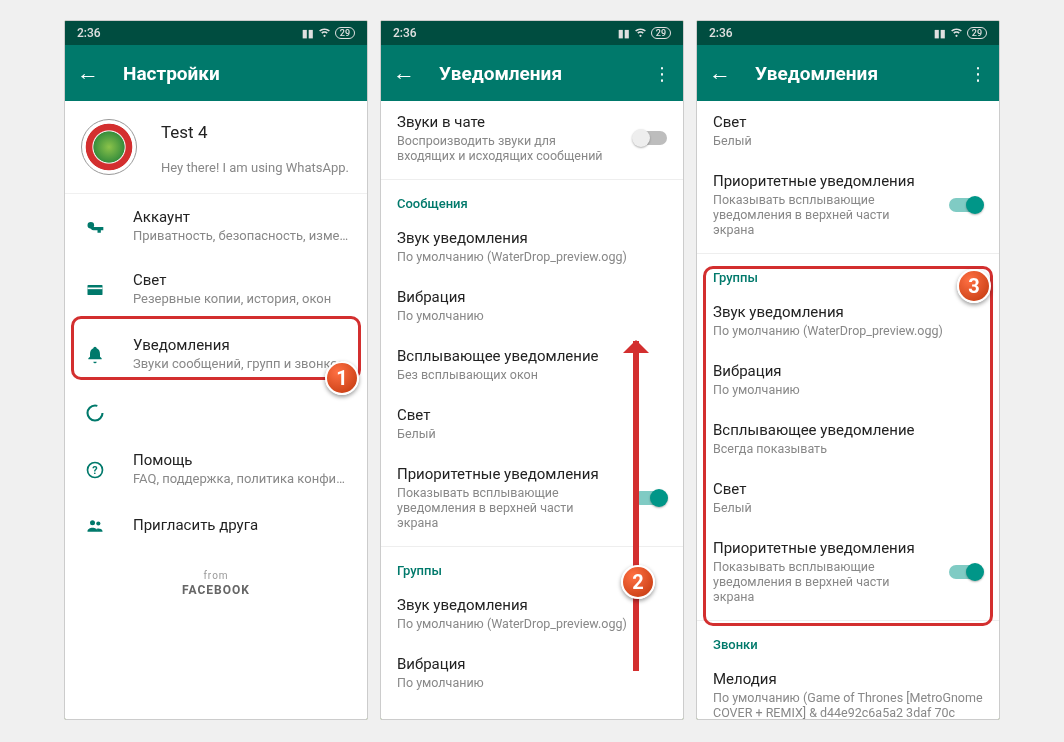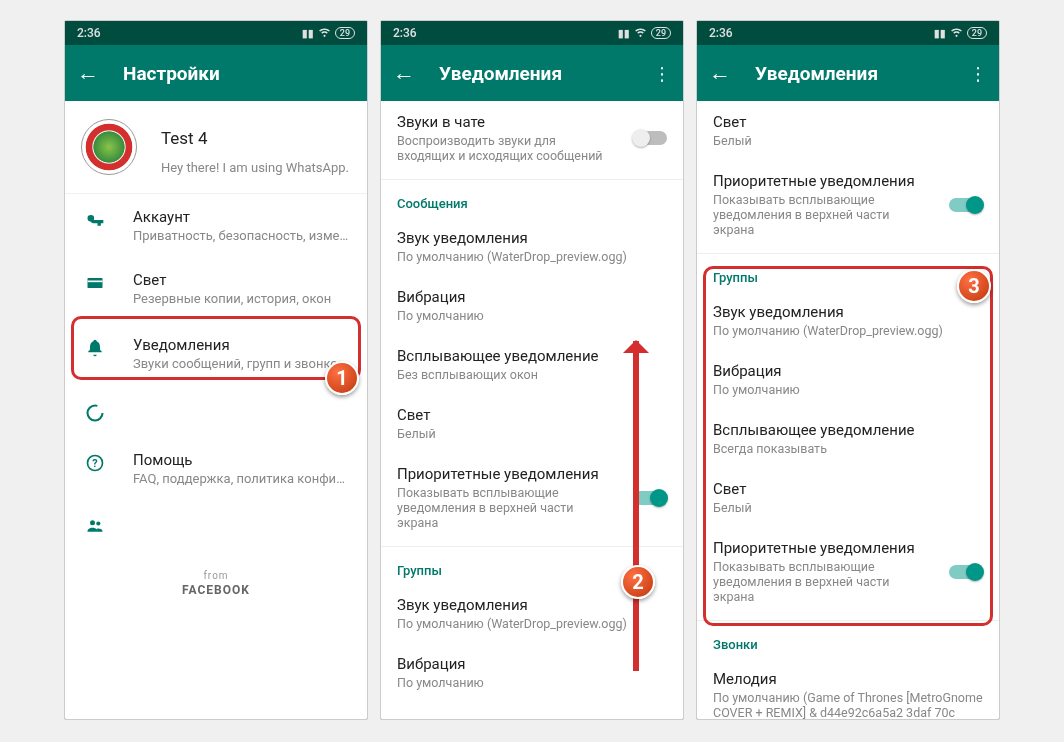--- a/index.html
+++ b/index.html
@@ -59,24 +59,24 @@
     gap:24px;
     border-bottom:1px solid #f0f0f0;
   }
   .avatar {
     width: 56px; height:56px;
     border-radius:50%;
     background: radial-gradient(circle at center, #8bc34a 0%, #388e3c 40%, #fff 42%, #d32f2f 45%, #d32f2f 60%, #fff 62%);
     border:1px solid #999;
   }
   .profile-row .name { font-size:17px; color:#222; }
-  .profile-row .sub { font-size:13px; color:#888; margin-top:12px;}
+  .profile-row .sub { font-size:13px; color:#888; margin-top:18px;}
   .list-item {
     display:flex;
-    align-items:flex-start;
+    align-items:center;
     padding: 14px 16px 14px 20px;
     gap: 28px;
     cursor:pointer;
   }
   .list-item .icon {
     width:20px; height:20px;
     margin-top:2px;
     color:#00796b;
     display:flex; align-items:center; justify-content:center;
     flex-shrink:0;
@@ -242,20 +242,23 @@
     </div>
 
     <div class="list-item">
       <span class="icon">
           <svg viewBox="0 0 24 24">
             <circle fill="#00796b" cx="9" cy="8" r="3"></circle>
             <circle fill="#00796b" cx="16" cy="9" r="2.5"></circle>
             <path fill="#00796b" d="M3 18c0-2 3-4 6-4s6 2 6 4v1H3v-1zm12 1v-1c0-1-.5-2-1.3-2.7 1-.2 2-.3 2.3-.3 2 0 5 1 5 3v1h-6z"></path>
           </svg>
         </span>
+      <div class="texts">
+        <div class="title">Пригласить друга</div>
+      </div>
     </div>
 
     <div class="from-fb">
       <div>from</div>
       <div class="fb">FACEBOOK</div>
     </div>
   </div>
 
   <div class="highlight-box" style="top:295px;left:6px;right:6px;height:64px;"></div>
   <div class="callout" style="top:340px;right:8px;">1</div>

